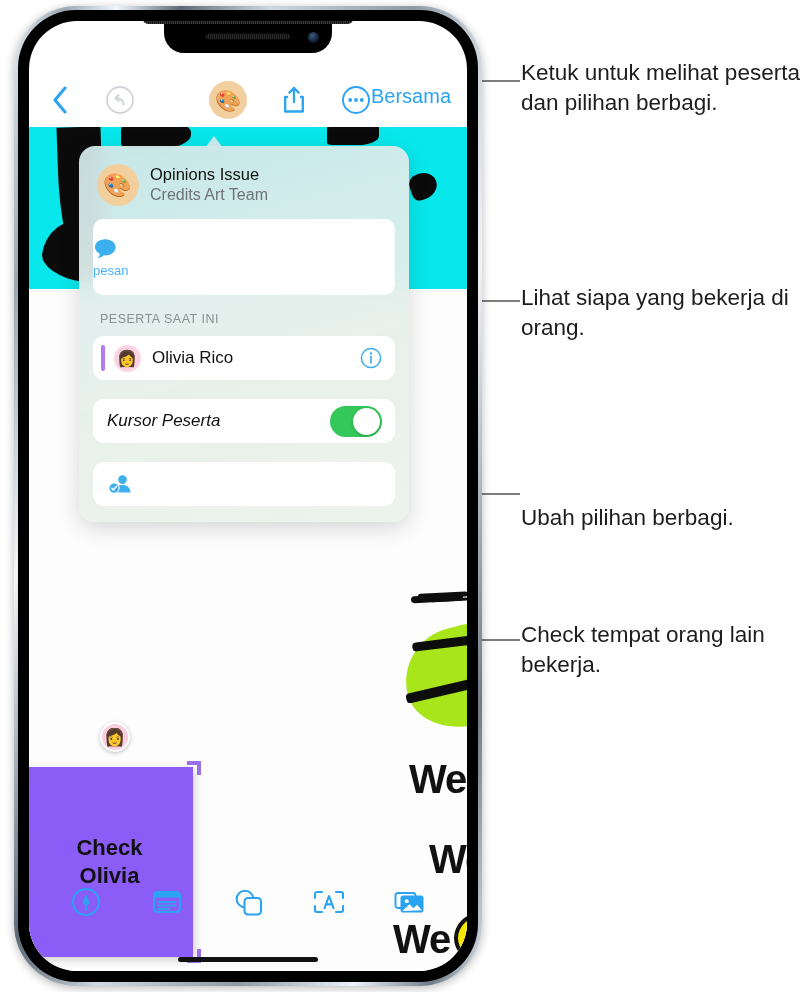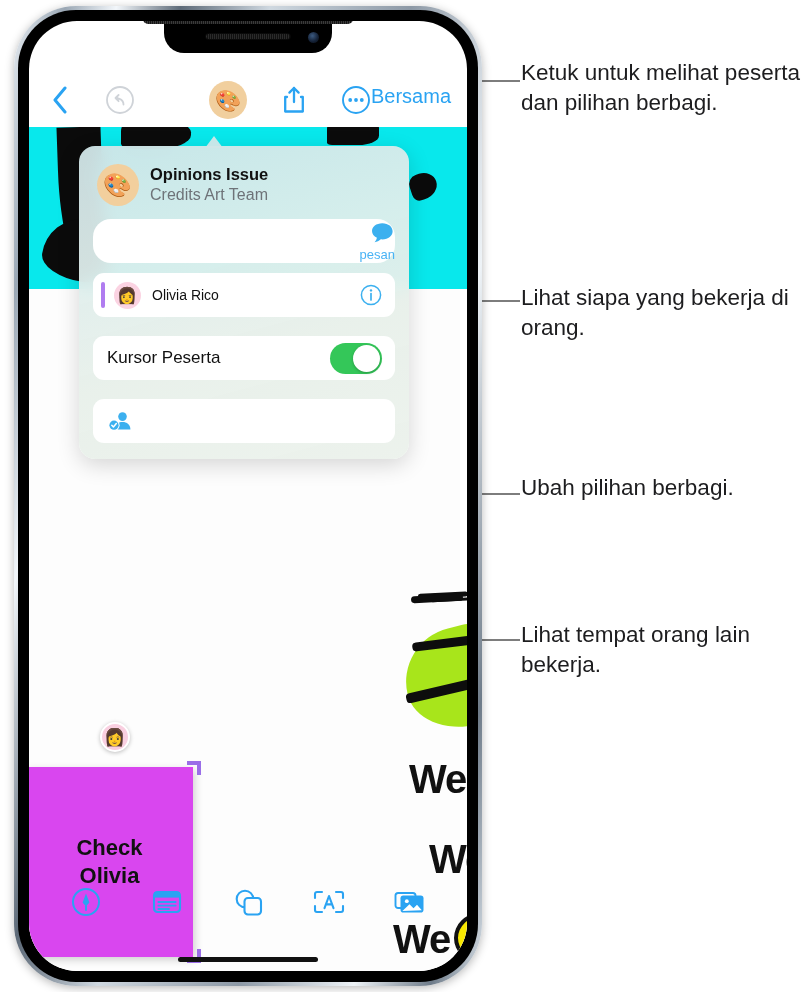--- a/index.html
+++ b/index.html
@@ -151,21 +151,21 @@
   #we2 { left:400px; top:710px; }
   #we3 { left:364px; top:790px; }
   #yellow-dot {
     position:absolute; left:425px; top:786px; width:52px; height:50px;
     border-radius:50%; background:#f7e700; border:4px solid #111;
   }
 
   
   #sticky-note {
     position:absolute; left:-3px; top:640px; width:167px; height:190px;
-    background:#d946ef;
+    background:#8b5cf6;
     box-shadow: 2px 3px 8px rgba(0,0,0,.18);
     display:flex; align-items:center; justify-content:center;
   }
   #sticky-text {
     font-size:22px; font-weight:700; color:#111; text-align:center; line-height:1.28;
   }
   .handle { position:absolute; width:14px; height:14px; z-index:9; }
   .handle b { display:block; position:absolute; background:#9a6ee8; }
   #h-tr { left:158px; top:634px; }
   #h-tr b:nth-child(1){ left:0; top:0; width:14px; height:4px; }
@@ -196,27 +196,27 @@
     position:absolute; left:176px; top:9px; width:18px; height:12px;
     background:rgba(209,230,232,.95);
     clip-path: polygon(50% 0%, 100% 100%, 0% 100%);
     z-index:31;
   }
   #pop-header { display:flex; align-items:center; gap:11px; padding:4px 2px 0 4px; }
   #pop-avatar {
     width:42px; height:42px; border-radius:50%; background:#f2cf9d;
     display:flex; align-items:center; justify-content:center; font-size:23px; flex:0 0 auto;
   }
-  #pop-title { font-size:16.5px; font-weight:700; color:#111; line-height:1.2; }
+  #pop-title { font-size:16.5px; font-weight:400; color:#111; line-height:1.2; }
   #pop-sub { font-size:16px; color:#6e7378; line-height:1.25; margin-top:1px; }
 
   #pop-actions { display:flex; gap:9px; margin-top:13px; }
   .action-card {
-    flex:1; height:44px; background:#fff; border-radius:18px;
-    display:flex; flex-direction:column; align-items:flex-end; justify-content:center; gap:3px;
+    flex:1; height:76px; background:#fff; border-radius:10px;
+    display:flex; flex-direction:column; align-items:flex-start; justify-content:center; gap:3px;
   }
   .action-card span.lbl { font-size:13px; color:#49b3f5; }
   .ai { color:#3cb0ef; display:flex; align-items:center; justify-content:center; height:24px; }
 
   #pop-section-label {
     font-size:12.5px; color:#8a8f94; letter-spacing:.5px;
     margin:17px 0 6px 7px; position:relative;
   }
   .pop-row {
     background:#fff; border-radius:11px; height:44px;
@@ -225,24 +225,24 @@
   }
   #row-participant { padding-left:0; }
   #participant-bar {
     width:4px; height:26px; background:#b07cf0; border-radius:3px; margin-left:8px;
   }
   #participant-avatar {
     width:27px; height:27px; border-radius:50%; background:#fbd3e2;
     margin-left:9px; display:flex; align-items:center; justify-content:center;
     font-size:16px; overflow:hidden;
   }
-  #participant-name { font-size:14px; color:#111; margin-left:11px; flex:1; }
+  #participant-name { font-size:17px; color:#111; margin-left:11px; flex:1; }
   #info-icon { color:#3cb0ef; display:flex; }
   #row-cursor { margin-top:19px; padding-left:14px; }
-  #cursor-label { font-size:17px; color:#111; flex:1; }
+  #cursor-label { font-size:17px; color:#111; flex:1;font-style:italic; }
   #cursor-toggle {
     width:52px; height:31px; border-radius:16px; background:#34c759; position:relative;
   }
   #cursor-toggle::after {
     content:""; position:absolute; right:2px; top:2px; width:27px; height:27px;
     border-radius:50%; background:#fff; box-shadow:0 1px 3px rgba(0,0,0,.25);
   }
   #row-manage { margin-top:19px; padding-left:14px; }
   #manage-label { font-size:17px; color:#111; flex:1; }
   #manage-icon { color:#3cb0ef; display:flex; }
@@ -261,21 +261,21 @@
     z-index:36;
   }
 
   
   .callout-text {
     position:absolute; font-size:22.5px; color:#1d1d1f; line-height:1.33;
     font-family:"Liberation Sans", sans-serif;
   }
   #ct1 { left:521px; top:58px; width:280px; }
   #ct2 { left:521px; top:283px; width:280px; }
-  #ct3 { left:521px; top:473px; width:280px; }
+  #ct3 { left:521px; top:503px; width:280px; }
   #ct4 { left:521px; top:620px; width:280px; }
 
   .lead { position:absolute; background:#7d7d7d; }
   .lead.h { height:1.6px; }
   .lead.v { width:1.6px; }
 </style>
 </head>
 <body>
 
 <div class="lead v" style="left:232px;top:80px;height:27px;"></div>
@@ -392,20 +392,21 @@
             <div class="action-card">
               <span class="ai">
                 <svg width="25" height="23" viewBox="0 0 25 23">
                     <path d="M12.3 2.2 C6.2 2.2 2 5.8 2 10.1 C2 13 3.9 15.5 6.9 16.8 C6.6 18.6 5.6 20.1 4.6 21.2 C6.9 20.9 9.2 19.8 10.8 18.3 C11.3 18.35 11.8 18.4 12.3 18.4 C18.4 18.4 22.6 14.8 22.6 10.3 C22.6 5.8 18.4 2.2 12.3 2.2 Z" fill="#3cb0ef"></path>
                   </svg>
               </span>
               <span class="lbl">pesan</span>
             </div>
           </div>
 
+          <div id="pop-section-label">PESERTA SAAT INI</div>
 
           <div class="pop-row" id="row-participant">
             <div id="participant-bar"></div>
             <div id="participant-avatar">
               <span>👩</span>
             </div>
             <div id="participant-name">Olivia Rico</div>
             <div id="info-icon">
               <svg width="22" height="22" viewBox="0 0 22 22">
                   <circle cx="11" cy="11" r="9.6" stroke="#3cb0ef" stroke-width="1.5" fill="none"></circle>
@@ -473,13 +474,13 @@
       </div>
       <div id="home-indicator"></div>
 
     </div>
   </div>
 </div>
 
 <div class="callout-text" id="ct1">Ketuk untuk melihat peserta dan pilihan berbagi.</div>
 <div class="callout-text" id="ct2">Lihat siapa yang bekerja di orang.</div>
 <div class="callout-text" id="ct3">Ubah pilihan berbagi.</div>
-<div class="callout-text" id="ct4">Lihat tempat orang lain bekerja.</div>
+<div class="callout-text" id="ct4">Check tempat orang lain bekerja.</div>
 
 </body></html>

